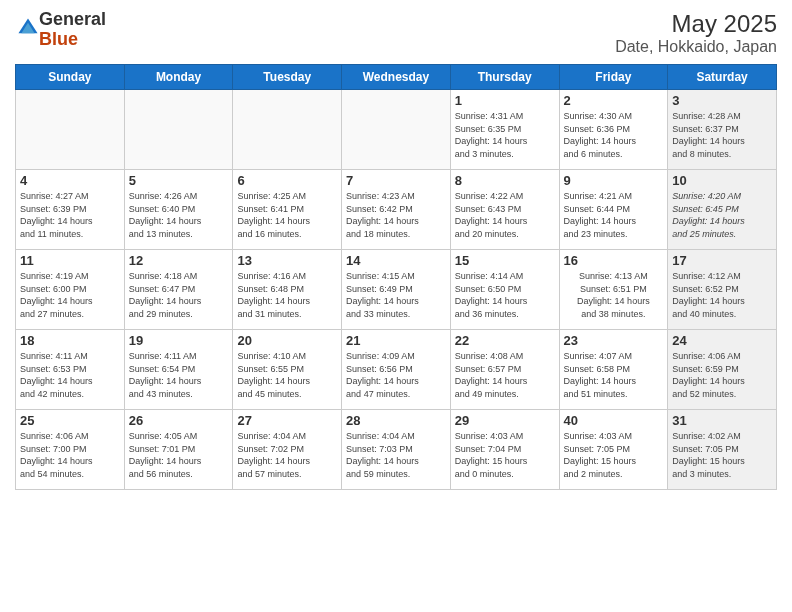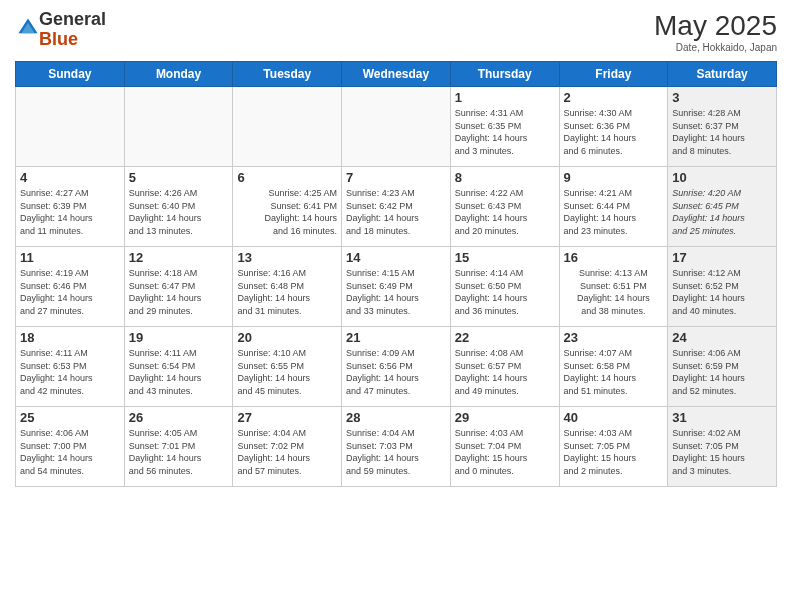--- a/index.html
+++ b/index.html
@@ -9,22 +9,22 @@
     
     .header { display: flex; justify-content: space-between; align-items: flex-start; margin-bottom: 8px; }
     
     .logo { display: flex; align-items: center; }
     .logo-text { font-size: 18px; font-weight: bold; line-height: 1.1; }
     .logo-general { color: #333; }
     .logo-blue { color: #c2410c; }
     .logo-icon { width: 22px; height: 22px; margin-left: 2px; }
     
     .title-area { text-align: right; }
-    .main-title { font-size: 28px; color: #333; font-weight: normal; }
-    .sub-title { font-size: 10px; color: #555; }
+    .main-title { font-size: 24px; color: #333; font-weight: normal; }
+    .sub-title { font-size: 16px; color: #555; }
     
     .calendar { width: 100%; border-collapse: collapse; border: 1px solid #ccc; padding-left: 37px; }
     
     .calendar th {
       background: #1a73c8;
       color: white;
       text-align: center;
       padding: 5px 4px;
       font-size: 12px;
       font-weight: bold;
@@ -123,21 +123,21 @@
           </td>
           <td>
             <div class="day-num">5</div>
             <div class="day-info" style="white-space: pre-line;">Sunrise: 4:26 AM
 Sunset: 6:40 PM
 Daylight: 14 hours
 and 13 minutes.</div>
           </td>
           <td>
             <div class="day-num">6</div>
-            <div class="day-info" style="white-space: pre-line; text-align: right;">Sunrise: 4:25 AM
+            <div class="day-info" style="white-space: pre-line;">Sunrise: 4:25 AM
 Sunset: 6:41 PM
 Daylight: 14 hours
 and 16 minutes.</div>
           </td>
           <td>
             <div class="day-num">7</div>
             <div class="day-info" style="white-space: pre-line;">Sunrise: 4:23 AM
 Sunset: 6:42 PM
 Daylight: 14 hours
 and 18 minutes.</div>
@@ -161,21 +161,21 @@
             <div class="day-info" style="white-space: pre-line; font-style: italic;">Sunrise: 4:20 AM
 Sunset: 6:45 PM
 Daylight: 14 hours
 and 25 minutes.</div>
           </td>
         </tr>
         <tr>
           <td>
             <div class="day-num">11</div>
             <div class="day-info" style="white-space: pre-line;">Sunrise: 4:19 AM
-Sunset: 6:46 PM
+Sunset: 6:00 PM
 Daylight: 14 hours
 and 27 minutes.</div>
           </td>
           <td>
             <div class="day-num">12</div>
             <div class="day-info" style="white-space: pre-line;">Sunrise: 4:18 AM
 Sunset: 6:47 PM
 Daylight: 14 hours
 and 29 minutes.</div>
           </td>

